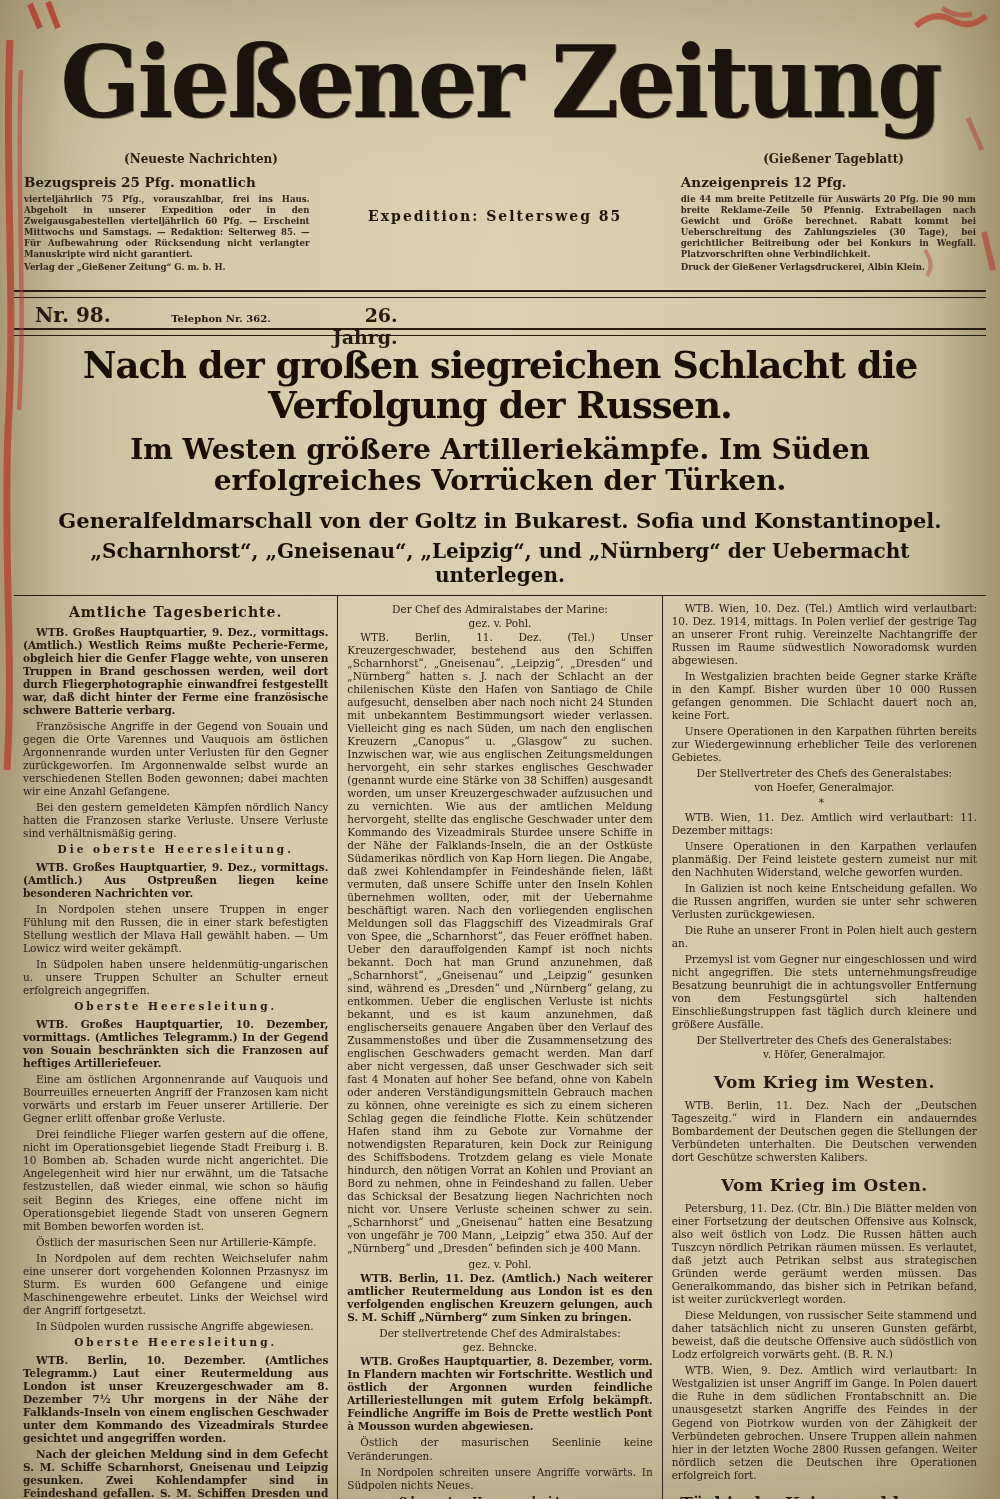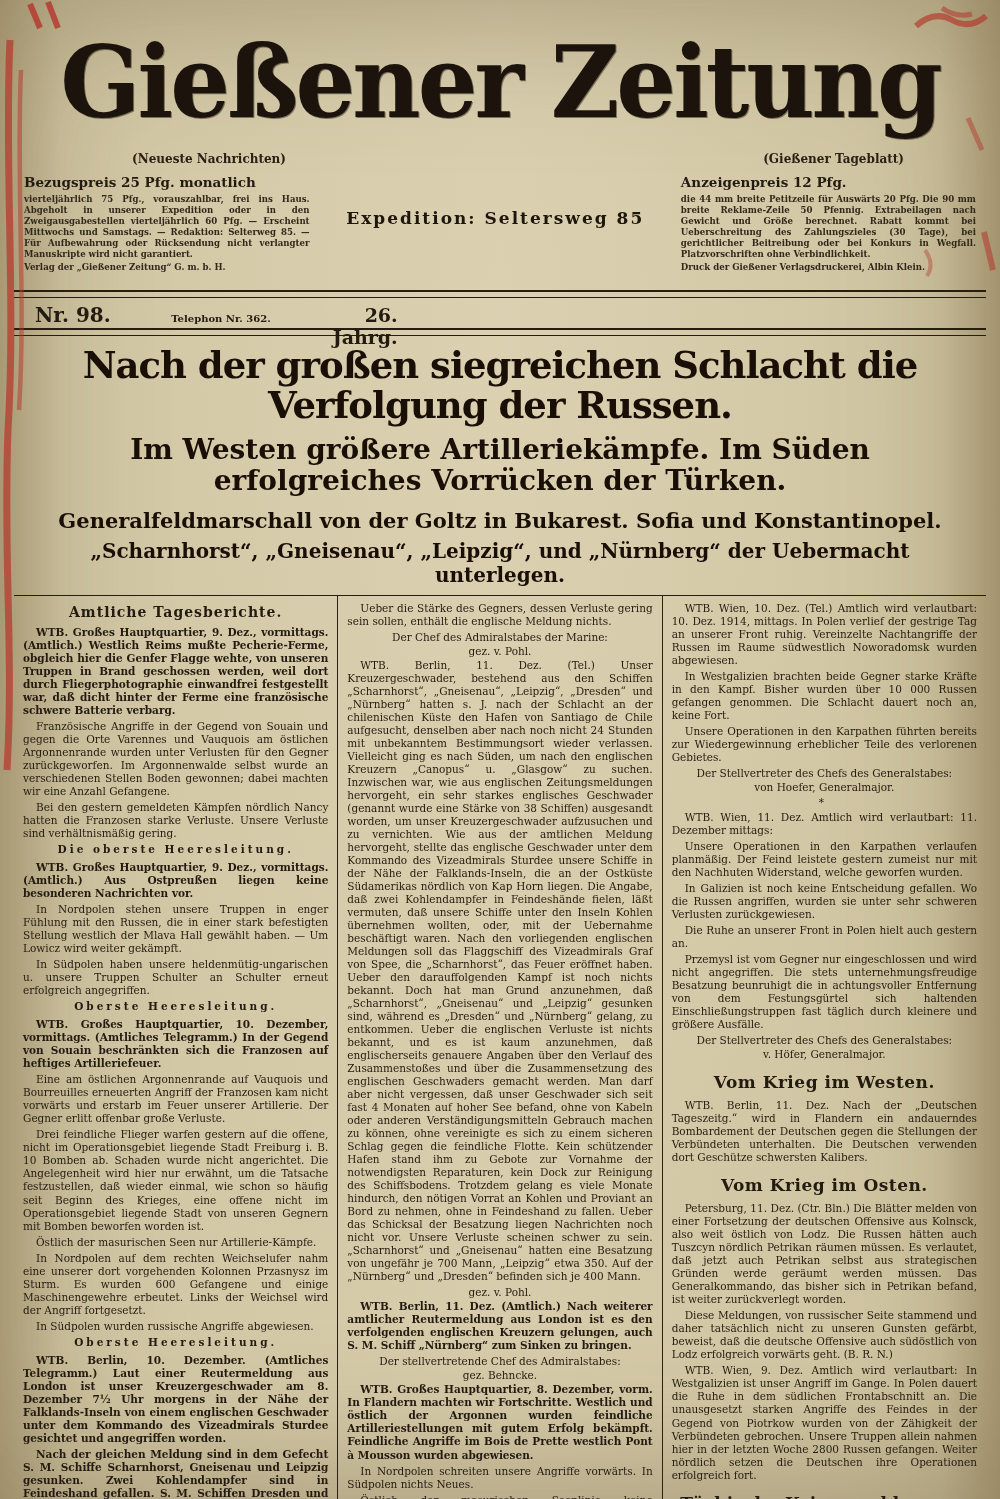--- a/index.html
+++ b/index.html
@@ -22,31 +22,31 @@
   .masthead{position:relative;height:168px;}
   .title{
     padding-top:34px;text-align:center;
     font-size:94px;line-height:1;font-weight:bold;
     letter-spacing:-3px;color:#1c140c;
     transform:scaleY(1.06);
     text-shadow:1px 1px 0 rgba(20,12,4,0.45);
     white-space:nowrap;
   }
   .sub{position:absolute;bottom:2px;font-size:12px;font-weight:bold;color:#2a2013;}
-  .sub-l{left:132px;}
+  .sub-l{left:124px;}
   .sub-r{right:96px;}
 
   
   .inforow{display:flex;align-items:stretch;padding:6px 24px 4px;height:122px;box-sizing:border-box;}
   .info{font-size:8.6px;line-height:1.28;}
   .info-l{width:30%;}
   .info-r{width:31%;}
   .info-c{
     width:39%;display:flex;align-items:flex-start;justify-content:center;
-    font-size:17px;font-weight:bold;letter-spacing:2px;padding-top:34px;
+    font-size:14px;font-weight:bold;letter-spacing:2px;padding-top:34px;
     color:#1e150b;box-sizing:border-box;
   }
   .info-title{font-size:13.5px;font-weight:bold;margin-bottom:3px;}
   .info-body{text-align:justify;font-weight:bold;color:#32281a;}
   .info-foot{margin-top:2px;font-weight:bold;color:#32281a;}
 
   
   .rule{margin:0 14px;}
   .dbl{height:5px;border-top:2px solid #261c10;border-bottom:1px solid #261c10;}
   .thin{border-top:1.5px solid #261c10;}
@@ -150,31 +150,30 @@
         <div class="b-para">Eine am östlichen Argonnenrande auf Vauquois und Bourreuilles erneuerten Angriff der Franzosen kam nicht vorwärts und erstarb im Feuer unserer Artillerie. Der Gegner erlitt offenbar große Verluste.</div>
         <div class="b-para">Drei feindliche Flieger warfen gestern auf die offene, nicht im Operationsgebiet liegende Stadt Freiburg i. B. 10 Bomben ab. Schaden wurde nicht angerichtet. Die Angelegenheit wird hier nur erwähnt, um die Tatsache festzustellen, daß wieder einmal, wie schon so häufig seit Beginn des Krieges, eine offene nicht im Operationsgebiet liegende Stadt von unseren Gegnern mit Bomben beworfen worden ist.</div>
         <div class="b-para">Östlich der masurischen Seen nur Artillerie-Kämpfe.</div>
         <div class="b-para">In Nordpolen auf dem rechten Weichselufer nahm eine unserer dort vorgehenden Kolonnen Przasnysz im Sturm. Es wurden 600 Gefangene und einige Maschinengewehre erbeutet. Links der Weichsel wird der Angriff fortgesetzt.</div>
         <div class="b-para">In Südpolen wurden russische Angriffe abgewiesen.</div>
         <div class="b-sub">Oberste Heeresleitung.</div>
         <div class="b-para bold">WTB. Berlin, 10. Dezember. (Amtliches Telegramm.) Laut einer Reutermeldung aus London ist unser Kreuzergeschwader am 8. Dezember 7½ Uhr morgens in der Nähe der Falklands-Inseln von einem englischen Geschwader unter dem Kommando des Vizeadmirals Sturdee gesichtet und angegriffen worden.</div>
         <div class="b-para bold">Nach der gleichen Meldung sind in dem Gefecht S. M. Schiffe Scharnhorst, Gneisenau und Leipzig gesunken. Zwei Kohlendampfer sind in Feindeshand gefallen. S. M. Schiffen Dresden und Nürnberg gelang es, zu entkommen, sie werden angeblich verfolgt.</div>
       </div>
     <div class="col">
-        <div class="b-para">Ueber die Stärke des Gegners, dessen Verluste gering sein sollen, enthält die englische Meldung nichts.</div>
         <div class="b-center">Der Chef des Admiralstabes der Marine:</div>
         <div class="b-center">gez. v. Pohl.</div>
         <div class="b-para">WTB. Berlin, 11. Dez. (Tel.) Unser Kreuzergeschwader, bestehend aus den Schiffen „Scharnhorst“, „Gneisenau“, „Leipzig“, „Dresden“ und „Nürnberg“ hatten s. J. nach der Schlacht an der chilenischen Küste den Hafen von Santiago de Chile aufgesucht, denselben aber nach noch nicht 24 Stunden mit unbekanntem Bestimmungsort wieder verlassen. Vielleicht ging es nach Süden, um nach den englischen Kreuzern „Canopus“ u. „Glasgow“ zu suchen. Inzwischen war, wie aus englischen Zeitungsmeldungen hervorgeht, ein sehr starkes englisches Geschwader (genannt wurde eine Stärke von 38 Schiffen) ausgesandt worden, um unser Kreuzergeschwader aufzusuchen und zu vernichten. Wie aus der amtlichen Meldung hervorgeht, stellte das englische Geschwader unter dem Kommando des Vizeadmirals Sturdee unsere Schiffe in der Nähe der Falklands-Inseln, die an der Ostküste Südamerikas nördlich von Kap Horn liegen. Die Angabe, daß zwei Kohlendampfer in Feindeshände fielen, läßt vermuten, daß unsere Schiffe unter den Inseln Kohlen übernehmen wollten, oder, mit der Uebernahme beschäftigt waren. Nach den vorliegenden englischen Meldungen soll das Flaggschiff des Vizeadmirals Graf von Spee, die „Scharnhorst“, das Feuer eröffnet haben. Ueber den darauffolgenden Kampf ist noch nichts bekannt. Doch hat man Grund anzunehmen, daß „Scharnhorst“, „Gneisenau“ und „Leipzig“ gesunken sind, während es „Dresden“ und „Nürnberg“ gelang, zu entkommen. Ueber die englischen Verluste ist nichts bekannt, und es ist kaum anzunehmen, daß englischerseits genauere Angaben über den Verlauf des Zusammenstoßes und über die Zusammensetzung des englischen Geschwaders gemacht werden. Man darf aber nicht vergessen, daß unser Geschwader sich seit fast 4 Monaten auf hoher See befand, ohne von Kabeln oder anderen Verständigungsmitteln Gebrauch machen zu können, ohne vereinigte es sich zu einem sicheren Schlag gegen die feindliche Flotte. Kein schützender Hafen stand ihm zu Gebote zur Vornahme der notwendigsten Reparaturen, kein Dock zur Reinigung des Schiffsbodens. Trotzdem gelang es viele Monate hindurch, den nötigen Vorrat an Kohlen und Proviant an Bord zu nehmen, ohne in Feindeshand zu fallen. Ueber das Schicksal der Besatzung liegen Nachrichten noch nicht vor. Unsere Verluste scheinen schwer zu sein. „Scharnhorst“ und „Gneisenau“ hatten eine Besatzung von ungefähr je 700 Mann, „Leipzig“ etwa 350. Auf der „Nürnberg“ und „Dresden“ befinden sich je 400 Mann.</div>
         <div class="b-center">gez. v. Pohl.</div>
         <div class="b-para bold">WTB. Berlin, 11. Dez. (Amtlich.) Nach weiterer amtlicher Reutermeldung aus London ist es den verfolgenden englischen Kreuzern gelungen, auch S. M. Schiff „Nürnberg“ zum Sinken zu bringen.</div>
         <div class="b-center">Der stellvertretende Chef des Admiralstabes:</div>
         <div class="b-center">gez. Behncke.</div>
         <div class="b-para bold">WTB. Großes Hauptquartier, 8. Dezember, vorm. In Flandern machten wir Fortschritte. Westlich und östlich der Argonnen wurden feindliche Artilleriestellungen mit gutem Erfolg bekämpft. Feindliche Angriffe im Bois de Prette westlich Pont à Mousson wurden abgewiesen.</div>
+        <div class="b-para">Östlich der masurischen Seenlinie keine Veränderungen.</div>
         <div class="b-para">In Nordpolen schreiten unsere Angriffe vorwärts. In Südpolen nichts Neues.</div>
-        <div class="b-para">Östlich der masurischen Seenlinie keine Veränderungen.</div>
         <div class="b-sub">Oberste Heeresleitung.</div>
       </div>
     <div class="col">
         <div class="b-para">WTB. Wien, 10. Dez. (Tel.) Amtlich wird verlautbart: 10. Dez. 1914, mittags. In Polen verlief der gestrige Tag an unserer Front ruhig. Vereinzelte Nachtangriffe der Russen im Raume südwestlich Noworadomsk wurden abgewiesen.</div>
         <div class="b-para">In Westgalizien brachten beide Gegner starke Kräfte in den Kampf. Bisher wurden über 10 000 Russen gefangen genommen. Die Schlacht dauert noch an, keine Fort.</div>
         <div class="b-para">Unsere Operationen in den Karpathen führten bereits zur Wiedergewinnung erheblicher Teile des verlorenen Gebietes.</div>
         <div class="b-center">Der Stellvertreter des Chefs des Generalstabes:</div>
         <div class="b-center">von Hoefer, Generalmajor.</div>
         <div class="b-sep">*</div>
         <div class="b-para">WTB. Wien, 11. Dez. Amtlich wird verlautbart: 11. Dezember mittags:</div>

